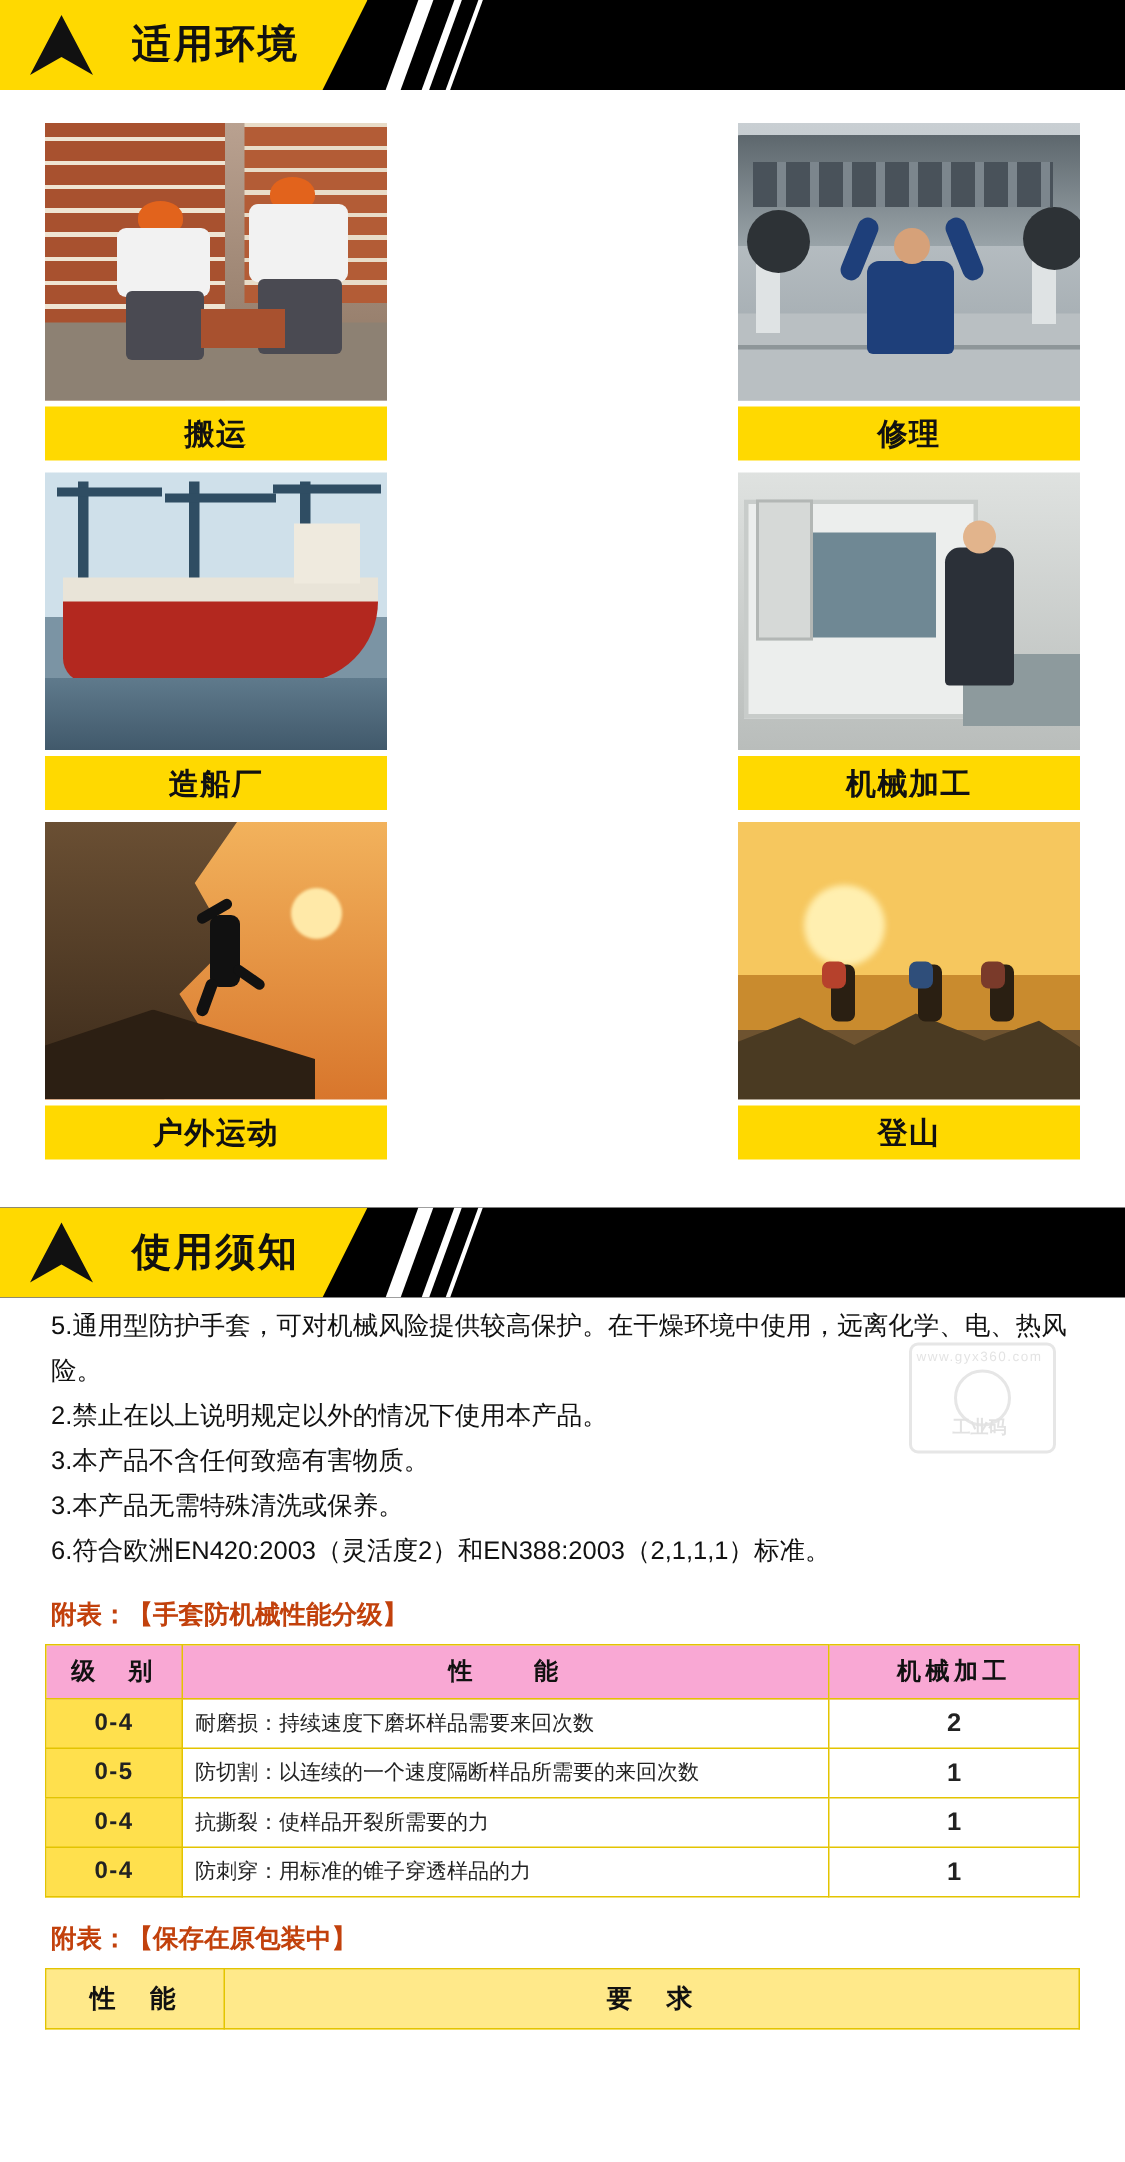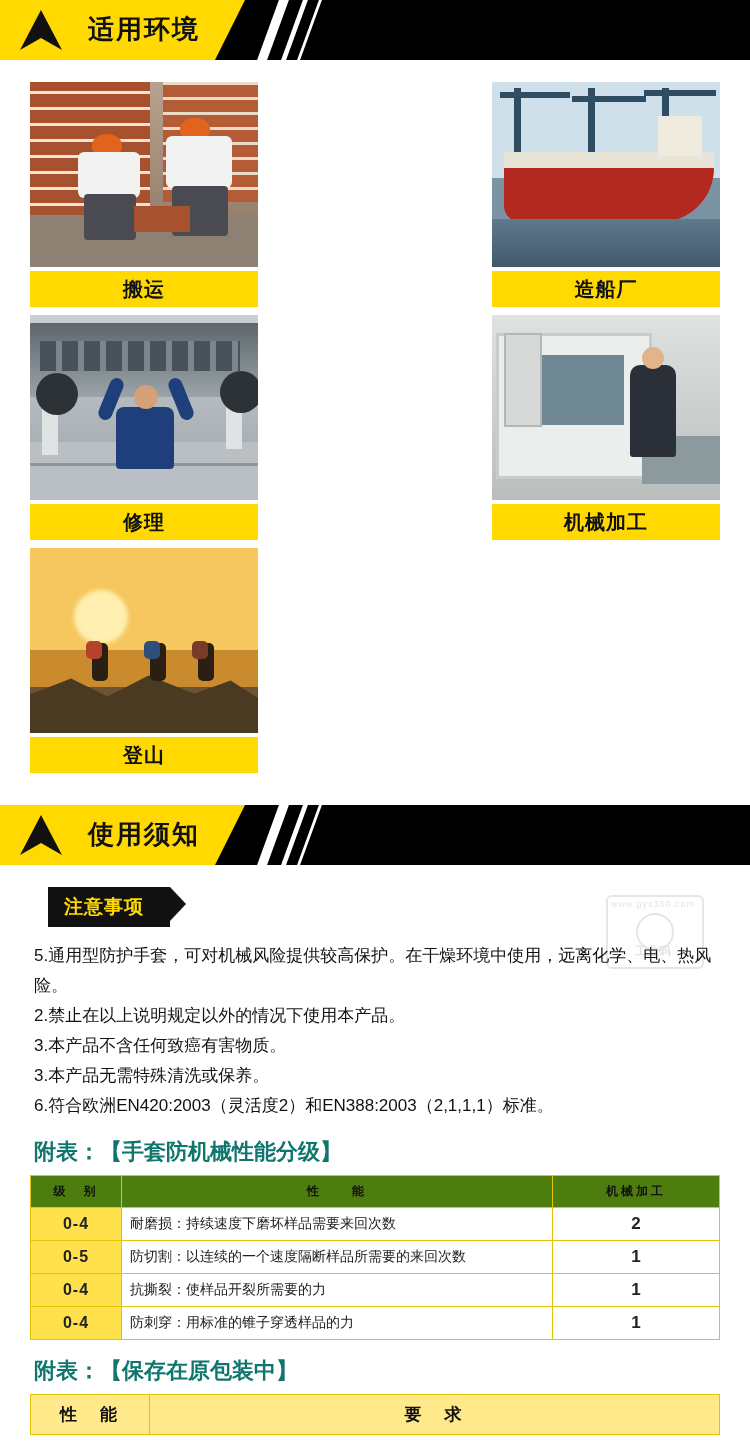--- a/index.html
+++ b/index.html
@@ -176,27 +176,27 @@
   }
   .wm-text2{
     position:absolute;left:0;top:48px;width:110px;text-align:center;font-size:12px;color:#666;font-weight:bold;
   }
   .wm-circle{
     position:absolute;left:38px;top:18px;width:34px;height:34px;border:2px solid #777;border-radius:50%;
   }
 
   
   .table-title{
-    font-size:22px;font-weight:bold;margin:16px 0 8px 4px;color:#0f766e;
+    font-size:17px;font-weight:bold;margin:16px 0 8px 4px;color:#c2410c;
   }
   table{border-collapse:collapse;width:100%;}
   .t1{border:1px solid #e3c400;}
   .t1 th{
-    background:#4d7c0f;
-    font-size:12px;font-weight:bold;color:#111;
+    background:#f9a8d4;
+    font-size:16px;font-weight:bold;color:#111;
     padding:7px 0;border:1px solid #e3c400;
     letter-spacing:3px;
   }
   .t1 td{
     border:1px solid #e3c400;
     font-size:14px;padding:6px 8px;color:#222;
   }
   .t1 td.lvl{
     background:#ffe04d;text-align:center;font-weight:bold;font-size:16px;width:74px;letter-spacing:1px;
   }
@@ -238,67 +238,79 @@
         <div class="ground"></div>
         <div class="helmet" style="left:62px;top:52px;width:30px;height:22px;"></div>
         <div class="body" style="left:48px;top:70px;width:62px;height:46px;"></div>
         <div class="pants" style="left:54px;top:112px;width:52px;height:46px;"></div>
         <div class="helmet" style="left:150px;top:36px;width:30px;height:22px;"></div>
         <div class="body" style="left:136px;top:54px;width:66px;height:52px;"></div>
         <div class="pants" style="left:142px;top:104px;width:56px;height:50px;"></div>
         <div class="shape" style="left:104px;top:124px;width:56px;height:26px;background:#a8512f;"></div>
       </div>
       <div class="caption">搬运</div>
-    </div>
-
-    <div class="cell">
-      <div class="photo s3">
-        <div class="crane" style="left:22px;"></div>
-        <div class="craneArm" style="left:8px;top:10px;width:70px;"></div>
-        <div class="crane" style="left:96px;"></div>
-        <div class="craneArm" style="left:80px;top:14px;width:74px;"></div>
-        <div class="crane" style="left:170px;"></div>
-        <div class="craneArm" style="left:152px;top:8px;width:72px;"></div>
-        <div class="deck"></div>
-        <div class="hull"></div>
-        <div class="tower"></div>
-        <div class="water"></div>
-      </div>
-      <div class="caption">造船厂</div>
     </div>
 
     <div class="cell">
       <div class="photo s2">
         <div class="floor"></div>
         <div class="floorline"></div>
         <div class="post" style="left:12px;top:10px;height:130px;"></div>
         <div class="post" style="right:16px;top:10px;height:124px;"></div>
         <div class="chassis"></div>
         <div class="wheel" style="left:6px;top:58px;"></div>
         <div class="wheel" style="left:190px;top:56px;"></div>
         <div class="mech-body" style="left:86px;top:92px;"></div>
         <div class="mech-head" style="left:104px;top:70px;"></div>
         <div class="mech-arm" style="left:74px;top:62px;transform:rotate(22deg);"></div>
         <div class="mech-arm" style="left:144px;top:62px;transform:rotate(-22deg);"></div>
       </div>
       <div class="caption">修理</div>
     </div>
 
     <div class="cell">
+      <div class="photo s3">
+        <div class="crane" style="left:22px;"></div>
+        <div class="craneArm" style="left:8px;top:10px;width:70px;"></div>
+        <div class="crane" style="left:96px;"></div>
+        <div class="craneArm" style="left:80px;top:14px;width:74px;"></div>
+        <div class="crane" style="left:170px;"></div>
+        <div class="craneArm" style="left:152px;top:8px;width:72px;"></div>
+        <div class="deck"></div>
+        <div class="hull"></div>
+        <div class="tower"></div>
+        <div class="water"></div>
+      </div>
+      <div class="caption">造船厂</div>
+    </div>
+
+    <div class="cell">
       <div class="photo s4">
         <div class="machine"></div>
         <div class="mwin"></div>
         <div class="panel"></div>
         <div class="bench"></div>
         <div class="person"></div>
         <div class="phead"></div>
       </div>
       <div class="caption">机械加工</div>
     </div>
 
+    <div class="cell">
+      <div class="photo s5">
+        <div class="sun"></div>
+        <div class="rock"></div>
+        <div class="rock2"></div>
+        <div class="climber"></div>
+        <div class="limb" style="left:100px;top:56px;width:26px;height:7px;transform:rotate(-30deg);"></div>
+        <div class="limb" style="left:124px;top:100px;width:24px;height:7px;transform:rotate(35deg);"></div>
+        <div class="limb" style="left:104px;top:104px;width:8px;height:26px;transform:rotate(20deg);"></div>
+      </div>
+      <div class="caption">户外运动</div>
+    </div>
 
     <div class="cell">
       <div class="photo s6">
         <div class="sun"></div>
         <div class="ridge"></div>
         <div class="hiker" style="left:62px;"></div>
         <div class="pack" style="left:56px;bottom:74px;background:#b6412c;"></div>
         <div class="hiker" style="left:120px;"></div>
         <div class="pack" style="left:114px;bottom:74px;background:#2f4e7a;"></div>
         <div class="hiker" style="left:168px;"></div>
@@ -323,21 +335,20 @@
 
   <div class="notice">
 
     <div class="watermark">
       <div class="wm-ring"></div>
       <div class="wm-circle"></div>
       <div class="wm-text">www.gyx360.com</div>
       <div class="wm-text2">工业码</div>
     </div>
 
-    <div class="tag">注意事项</div>
 
     <div class="note-line">5.通用型防护手套，可对机械风险提供较高保护。在干燥环境中使用，远离化学、电、热风险。</div>
     <div class="note-line">2.禁止在以上说明规定以外的情况下使用本产品。</div>
     <div class="note-line">3.本产品不含任何致癌有害物质。</div>
     <div class="note-line">3.本产品无需特殊清洗或保养。</div>
     <div class="note-line">6.符合欧洲EN420:2003（灵活度2）和EN388:2003（2,1,1,1）标准。</div>
 
     
     <div class="table-title">附表：【手套防机械性能分级】</div>
     <table class="t1">

